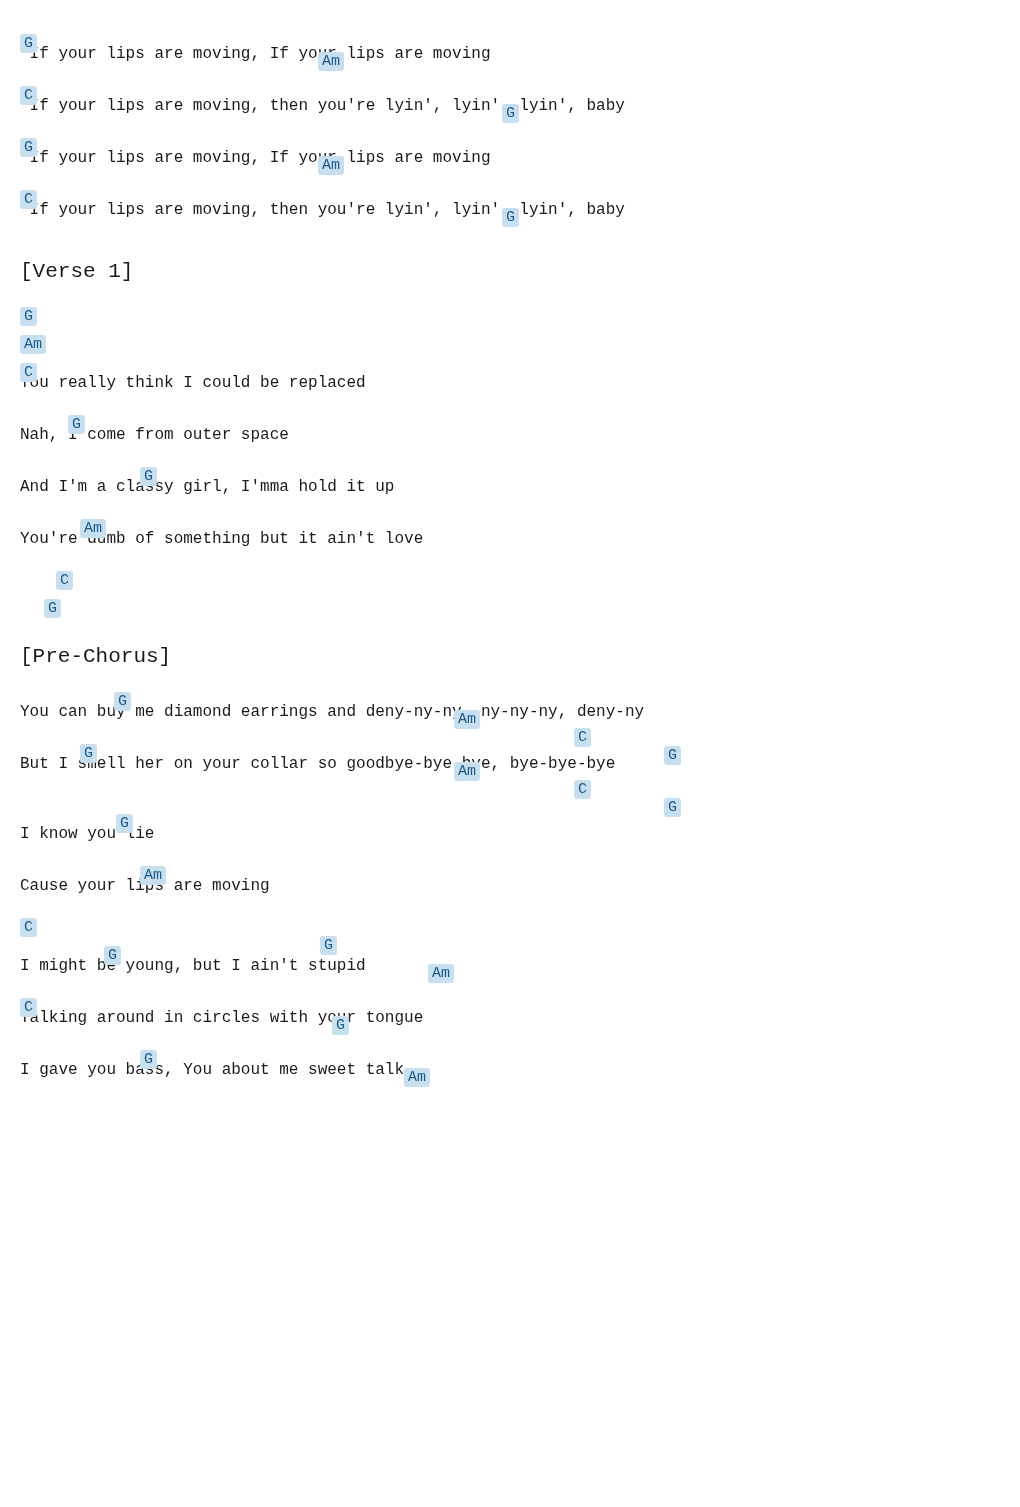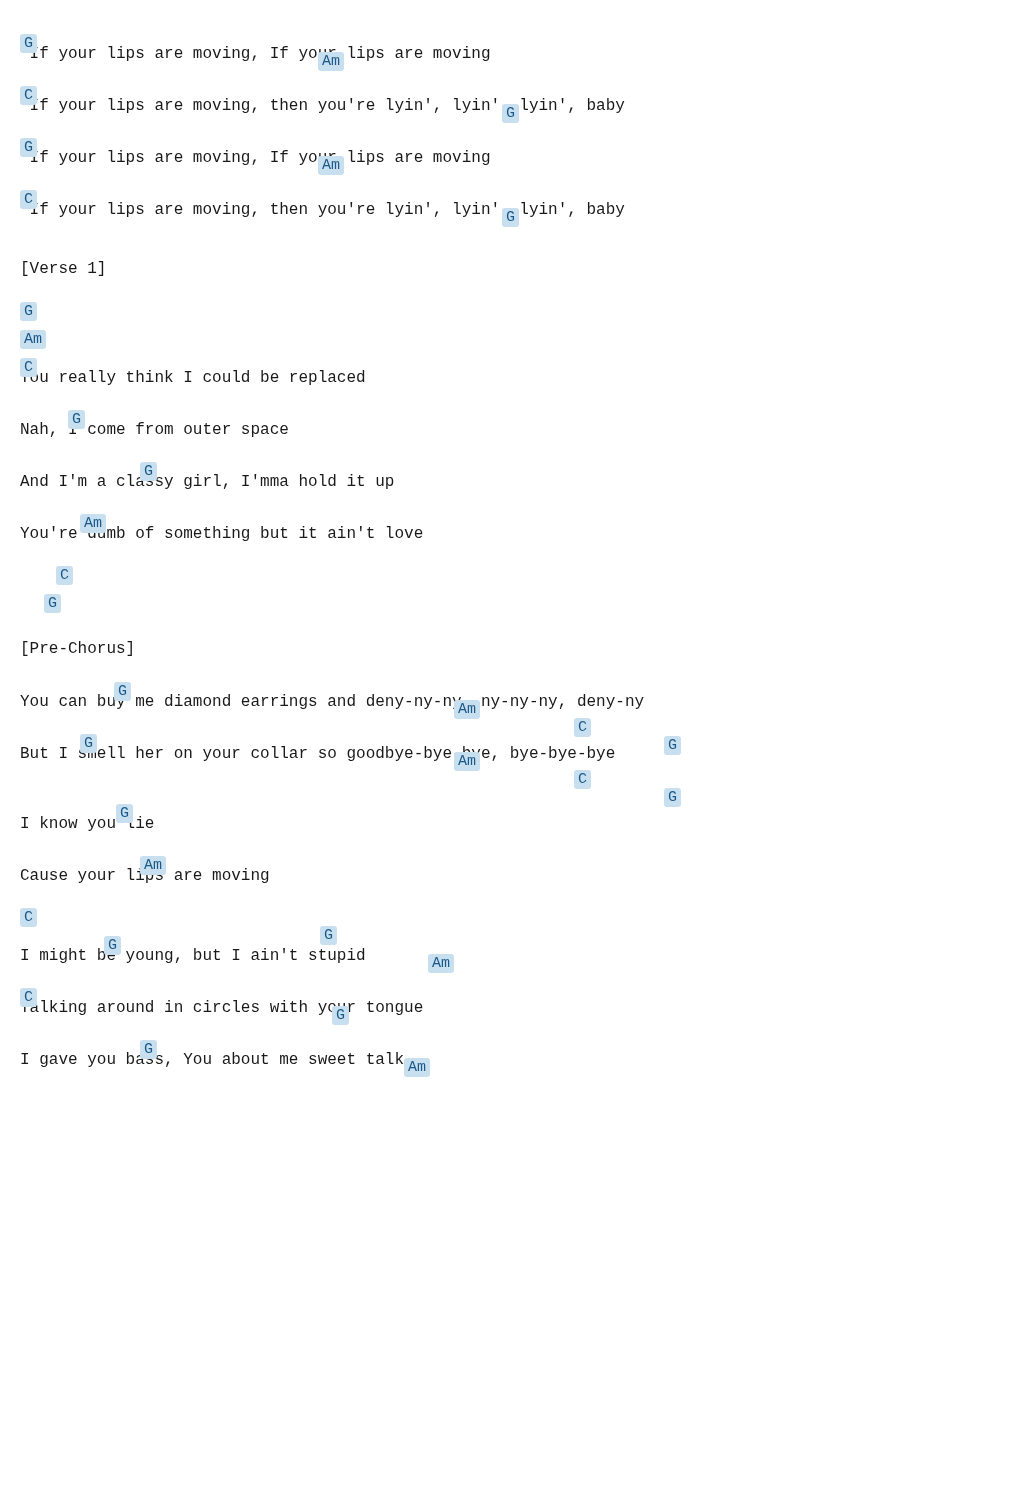--- a/index.html
+++ b/index.html
@@ -41,21 +41,21 @@
       font-family: 'Courier New', Courier, monospace;
       font-size: 16px;
       color: #1a1a1a;
       white-space: pre;
       line-height: 1.5;
       margin-bottom: 2px;
     }
 
     .section-label {
       font-family: 'Courier New', Courier, monospace;
-      font-size: 16px;
+      font-size: 21px;
       color: #1a1a1a;
       margin-top: 18px;
       margin-bottom: 6px;
     }
 
     .blank-line {
       height: 18px;
     }
 
     .line-group {

